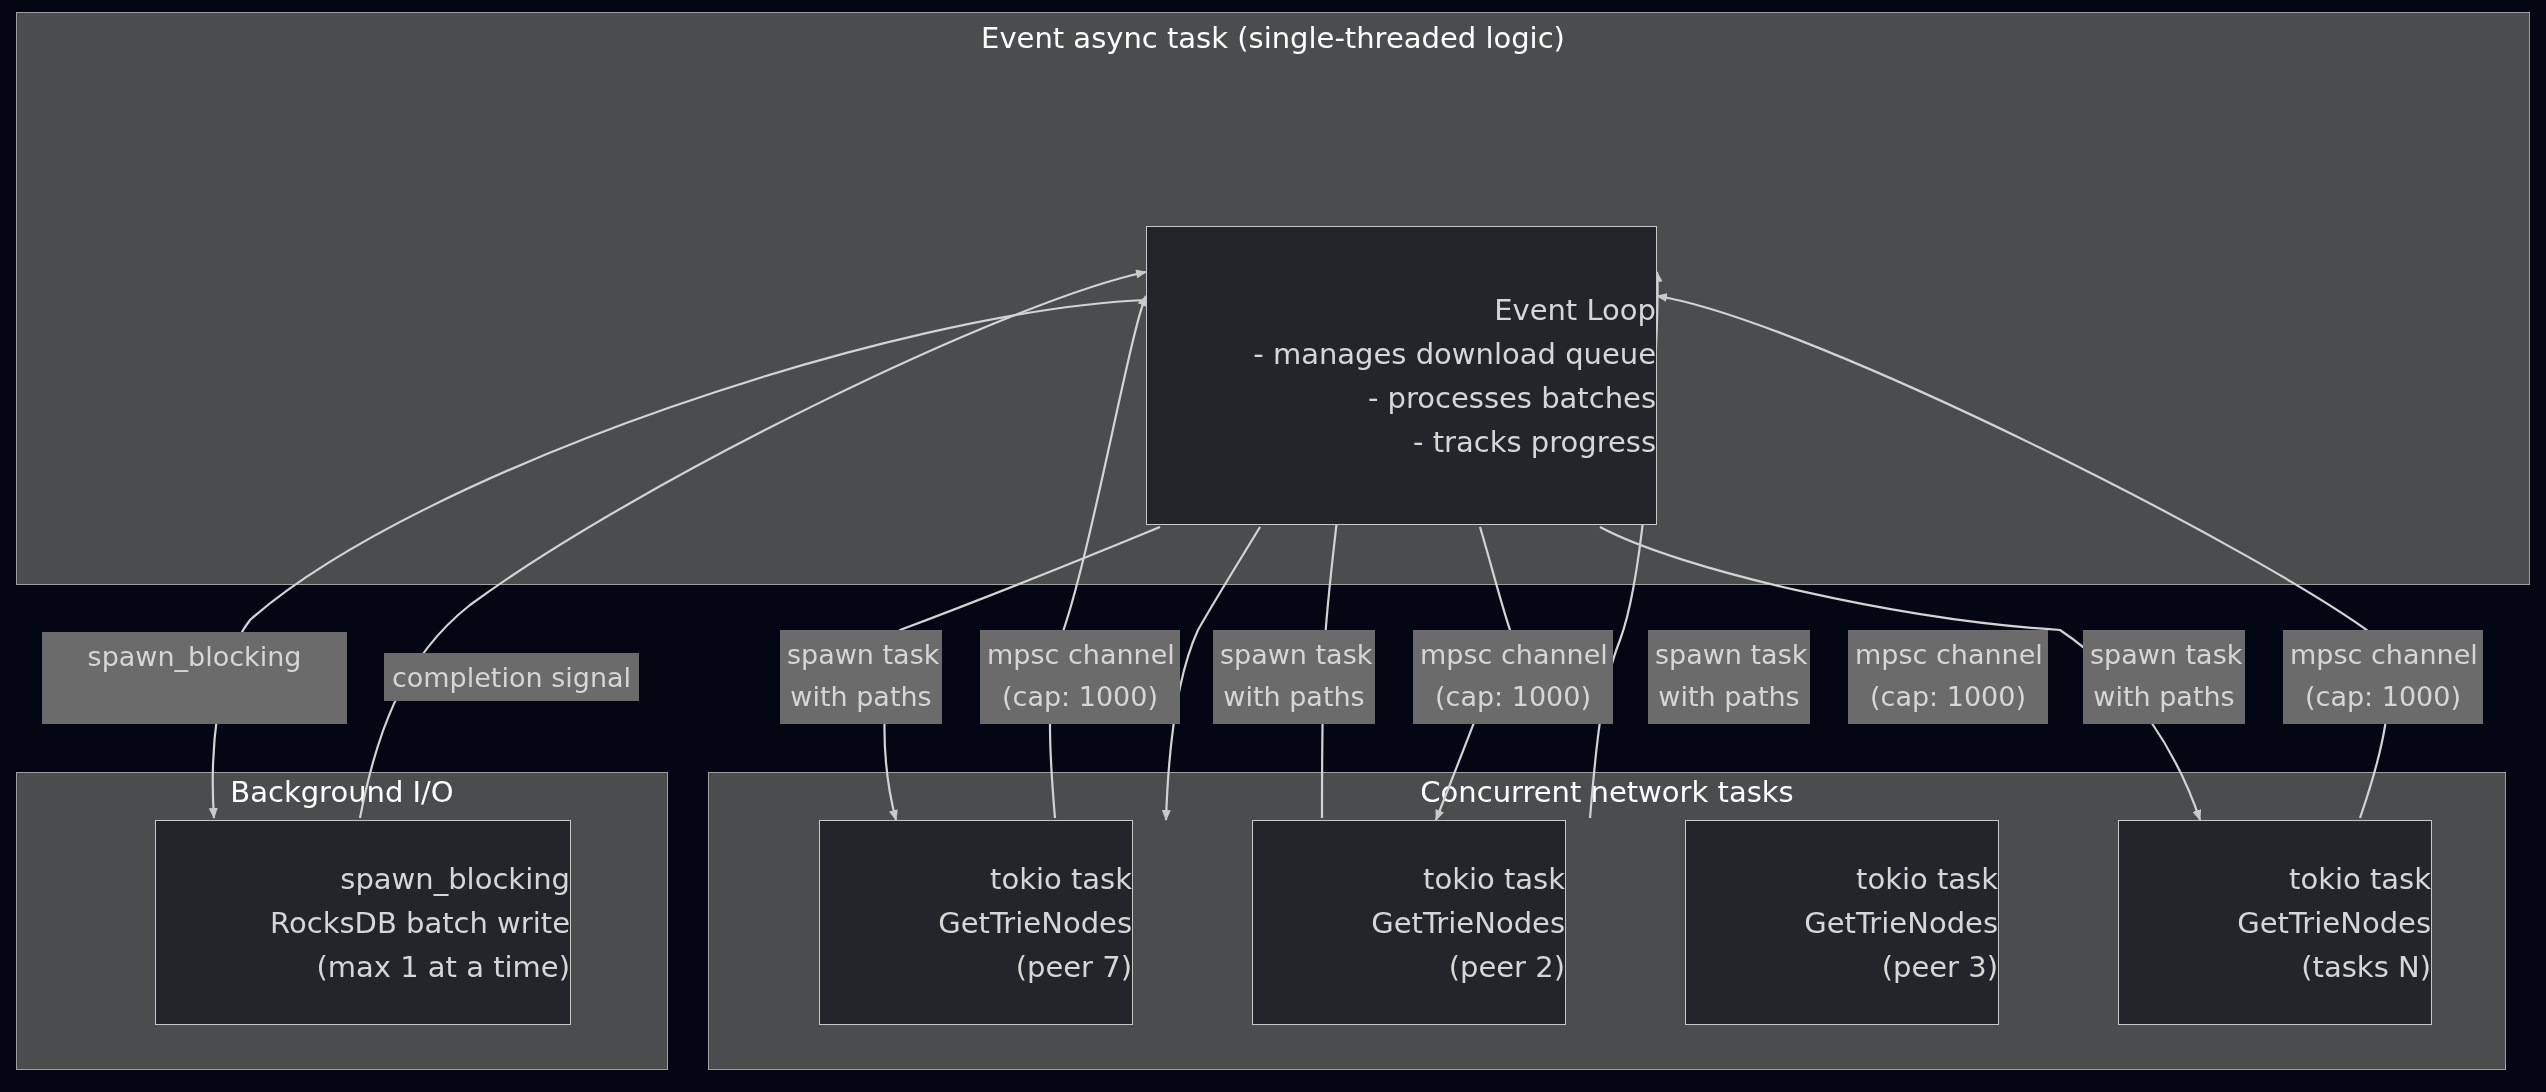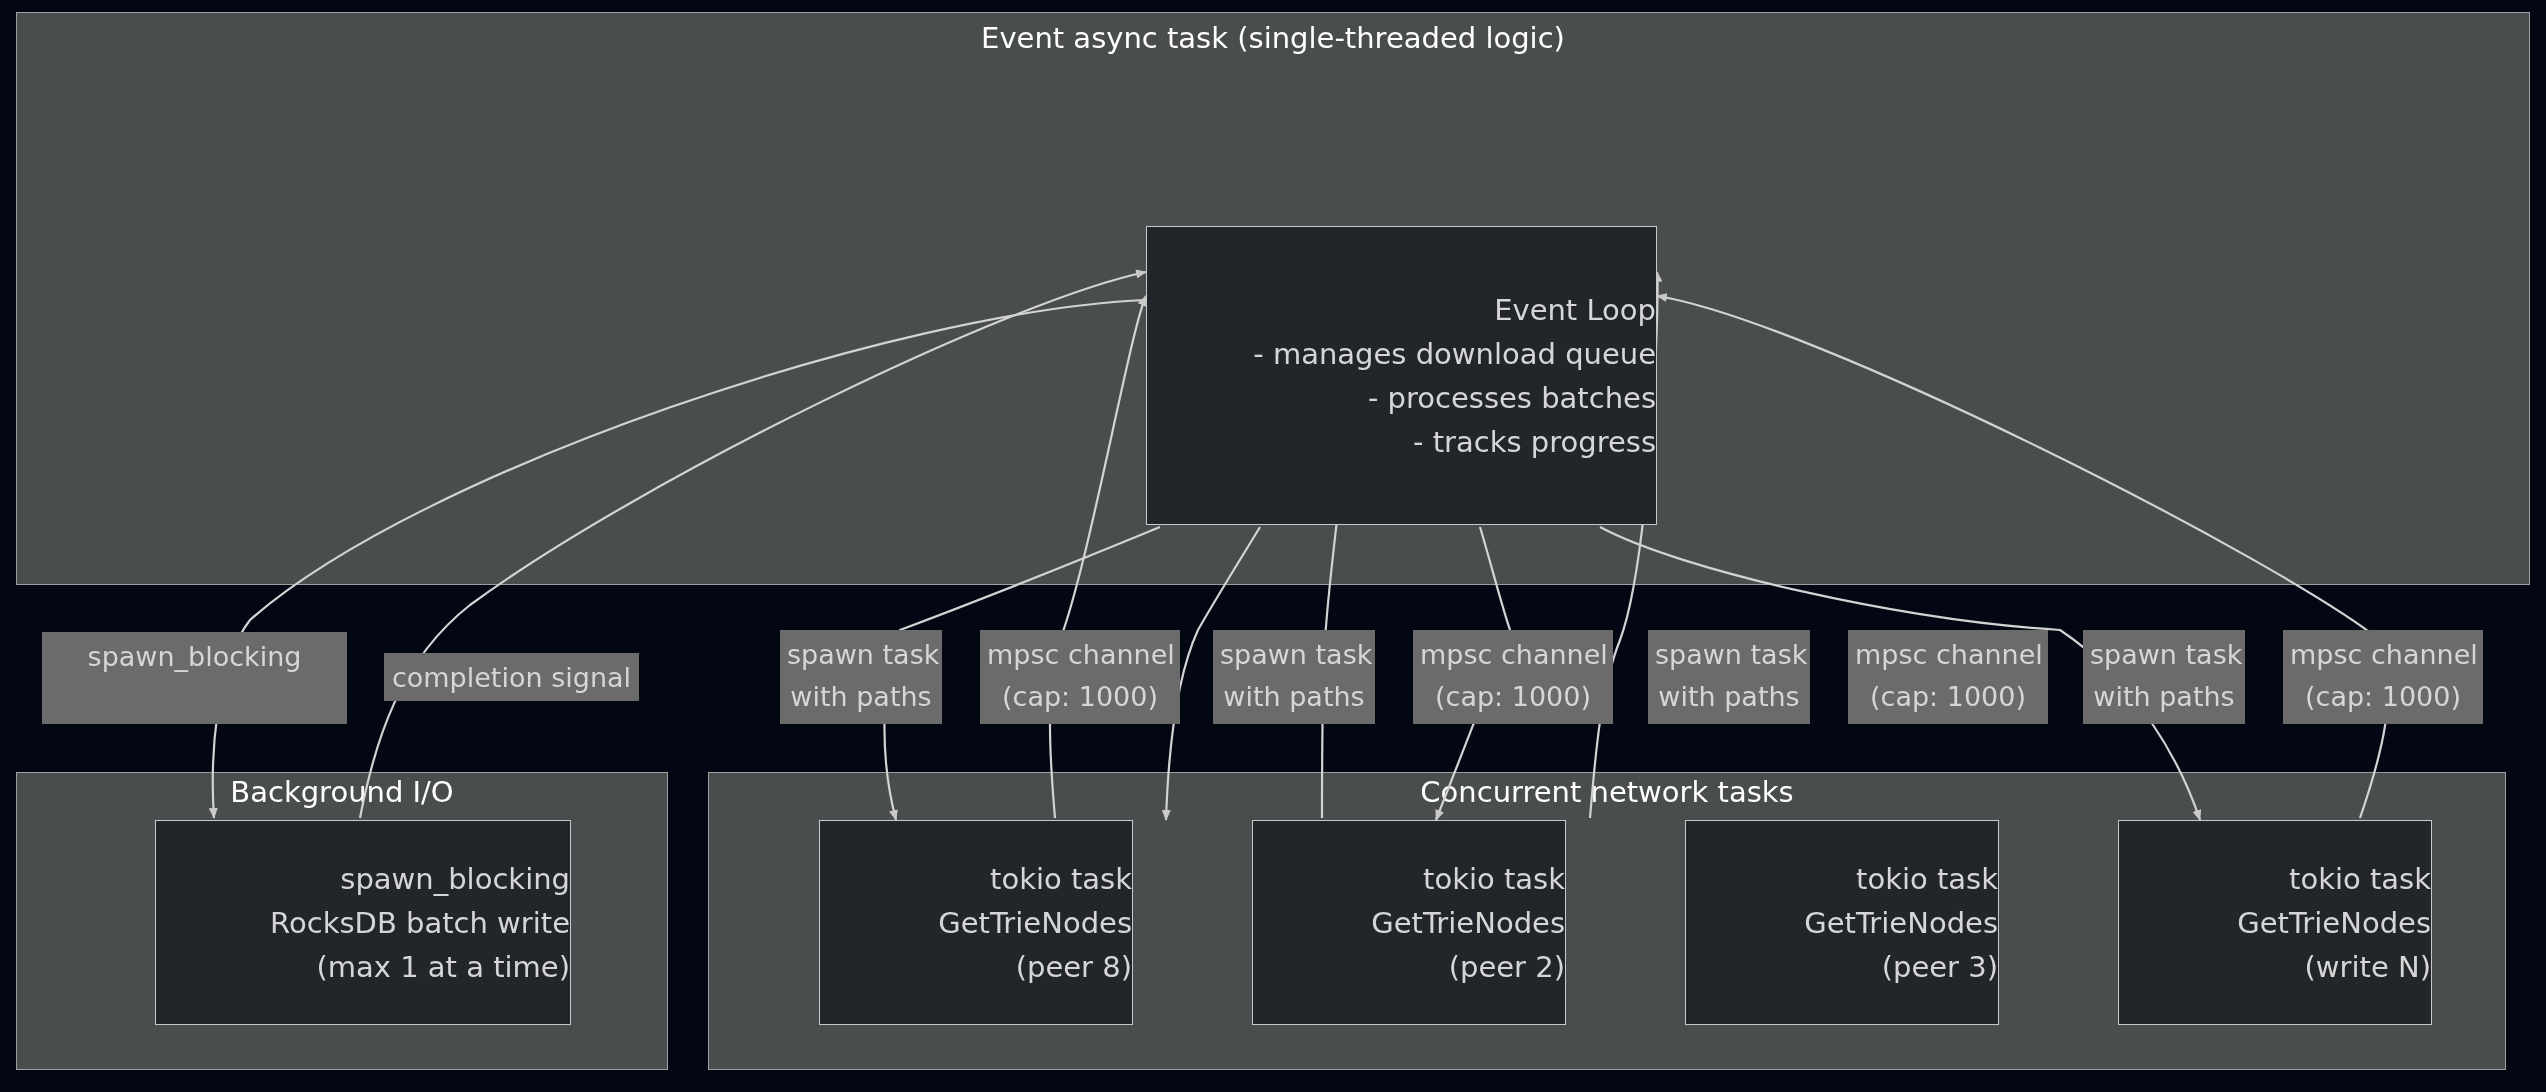--- a/index.html
+++ b/index.html
@@ -202,34 +202,34 @@
 
   <div class="cluster" id="cluster-network" style="left:708px; top:772px; width:1798px; height:298px;">
     <div class="cluster-label">
       <span class="line">Concurrent network tasks</span>
     </div>
   </div>
 
   <div class="node" id="node-peer1" style="left:819px; top:820px; width:314px; height:205px;">
     <span class="line">tokio task</span>
     <span class="line">GetTrieNodes</span>
-    <span class="line">(peer 8)</span>
+    <span class="line">(peer 7)</span>
   </div>
 
   <div class="node" id="node-peer2" style="left:1252px; top:820px; width:314px; height:205px;">
     <span class="line">tokio task</span>
     <span class="line">GetTrieNodes</span>
     <span class="line">(peer 2)</span>
   </div>
 
   <div class="node" id="node-peer3" style="left:1685px; top:820px; width:314px; height:205px;">
     <span class="line">tokio task</span>
     <span class="line">GetTrieNodes</span>
     <span class="line">(peer 3)</span>
   </div>
 
   <div class="node" id="node-peerN" style="left:2118px; top:820px; width:314px; height:205px;">
     <span class="line">tokio task</span>
     <span class="line">GetTrieNodes</span>
-    <span class="line">(write N)</span>
+    <span class="line">(tasks N)</span>
   </div>
 
 </div>
 
 </body></html>

